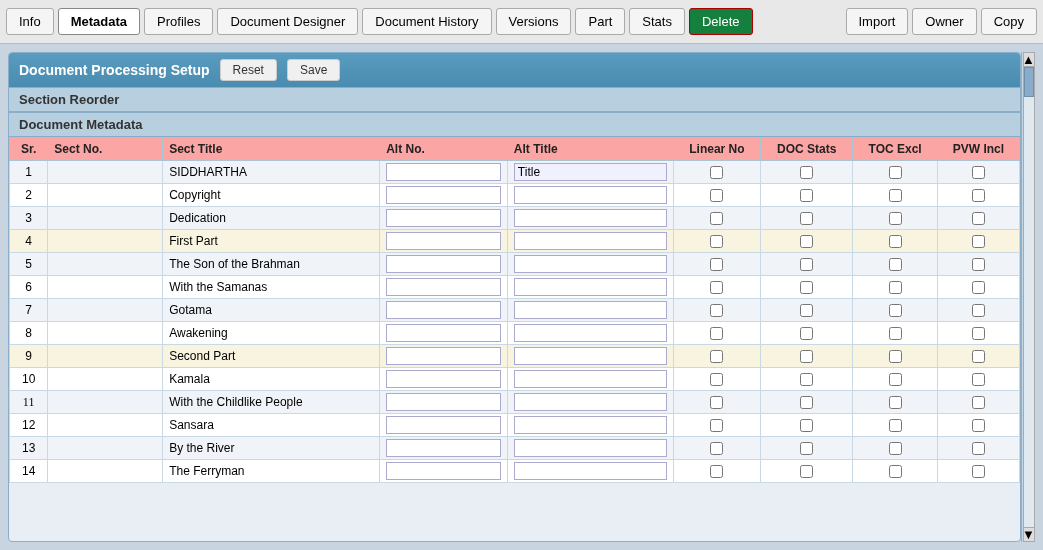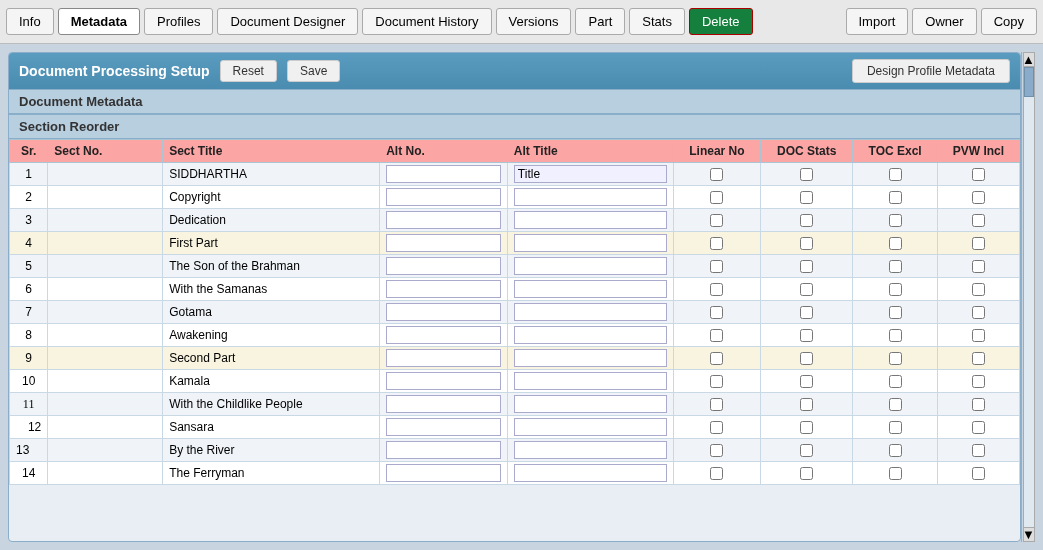--- a/index.html
+++ b/index.html
@@ -199,26 +199,25 @@
 
 <div class="main-content">
   <div class="panel">
 
     <div class="panel-header">
       <div style="display:flex; align-items:center; gap:10px;">
         <span>Document Processing Setup</span>
         <button class="panel-header-btn">Reset</button>
         <button class="panel-header-btn">Save</button>
       </div>
-      <button class="design-profile-btn">Design Profile Metadata</button>
     </div>
 
+    <div class="section-label">Section Reorder</div>
+
     <div class="section-label">Document Metadata</div>
-
-    <div class="section-label">Section Reorder</div>
 
     <div class="table-container">
       <table>
         <thead>
           <tr>
             <th class="col-sr center">Sr.</th>
             <th class="col-sect">Sect No.</th>
             <th class="col-title">Sect Title</th>
             <th class="col-altno">Alt No.</th>
             <th class="col-alttitle">Alt Title</th>
@@ -432,40 +431,40 @@
                 <input type="checkbox" style="">
               </td>
               <td class="checkbox-cell">
                 <input type="checkbox" style="">
               </td>
               <td class="checkbox-cell">
                 <input type="checkbox" style="">
               </td>
             </tr>
             <tr>
-              <td style="text-align: right;">12</td>
+              <td style="text-align: center;">12</td>
               <td></td>
               <td>Sansara</td>
               <td><input type="text" style=""></td>
               <td><input type="text" style=""></td>
               <td class="checkbox-cell">
                 <input type="checkbox" style="">
               </td>
               <td class="checkbox-cell">
                 <input type="checkbox" style="">
               </td>
               <td class="checkbox-cell">
                 <input type="checkbox" style="">
               </td>
               <td class="checkbox-cell">
                 <input type="checkbox" style="">
               </td>
             </tr>
             <tr>
-              <td style=" margin-left: 40px;">13</td>
+              <td style="text-align: center; margin-left: 40px;">13</td>
               <td></td>
               <td>By the River</td>
               <td><input type="text" style=""></td>
               <td><input type="text" style=""></td>
               <td class="checkbox-cell">
                 <input type="checkbox" style="">
               </td>
               <td class="checkbox-cell">
                 <input type="checkbox" style="">
               </td>

